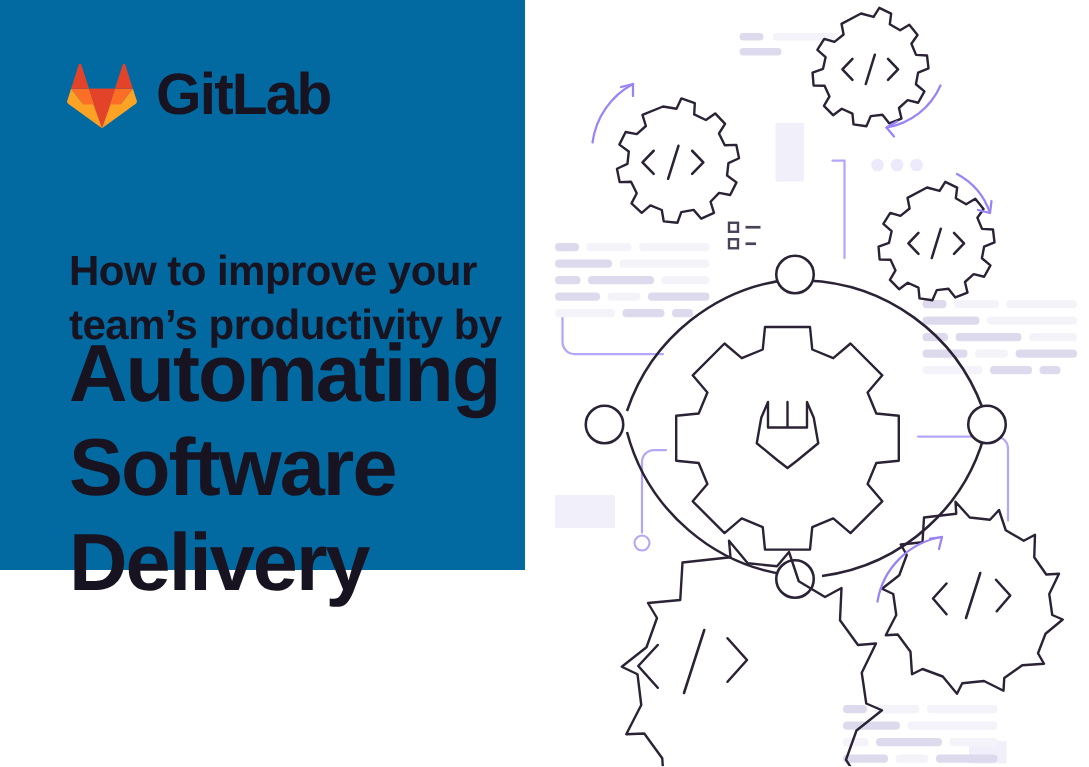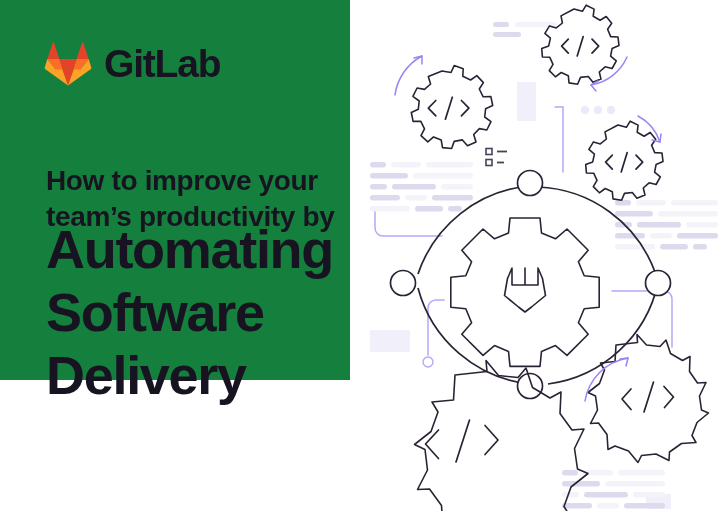--- a/index.html
+++ b/index.html
@@ -18,21 +18,21 @@
     background: #ffffff;
     overflow: hidden;
   }
 
   
   #left-panel {
     position: absolute;
     left: 0; top: 0;
     width: 350px;
     height: 380px;
-    background: #15803d;
+    background: #0369a1;
   }
 
   #brand-lockup {
     position: absolute;
     left: 44px;
     top: 40px;
     display: flex;
     align-items: center;
     gap: 12px;
   }

